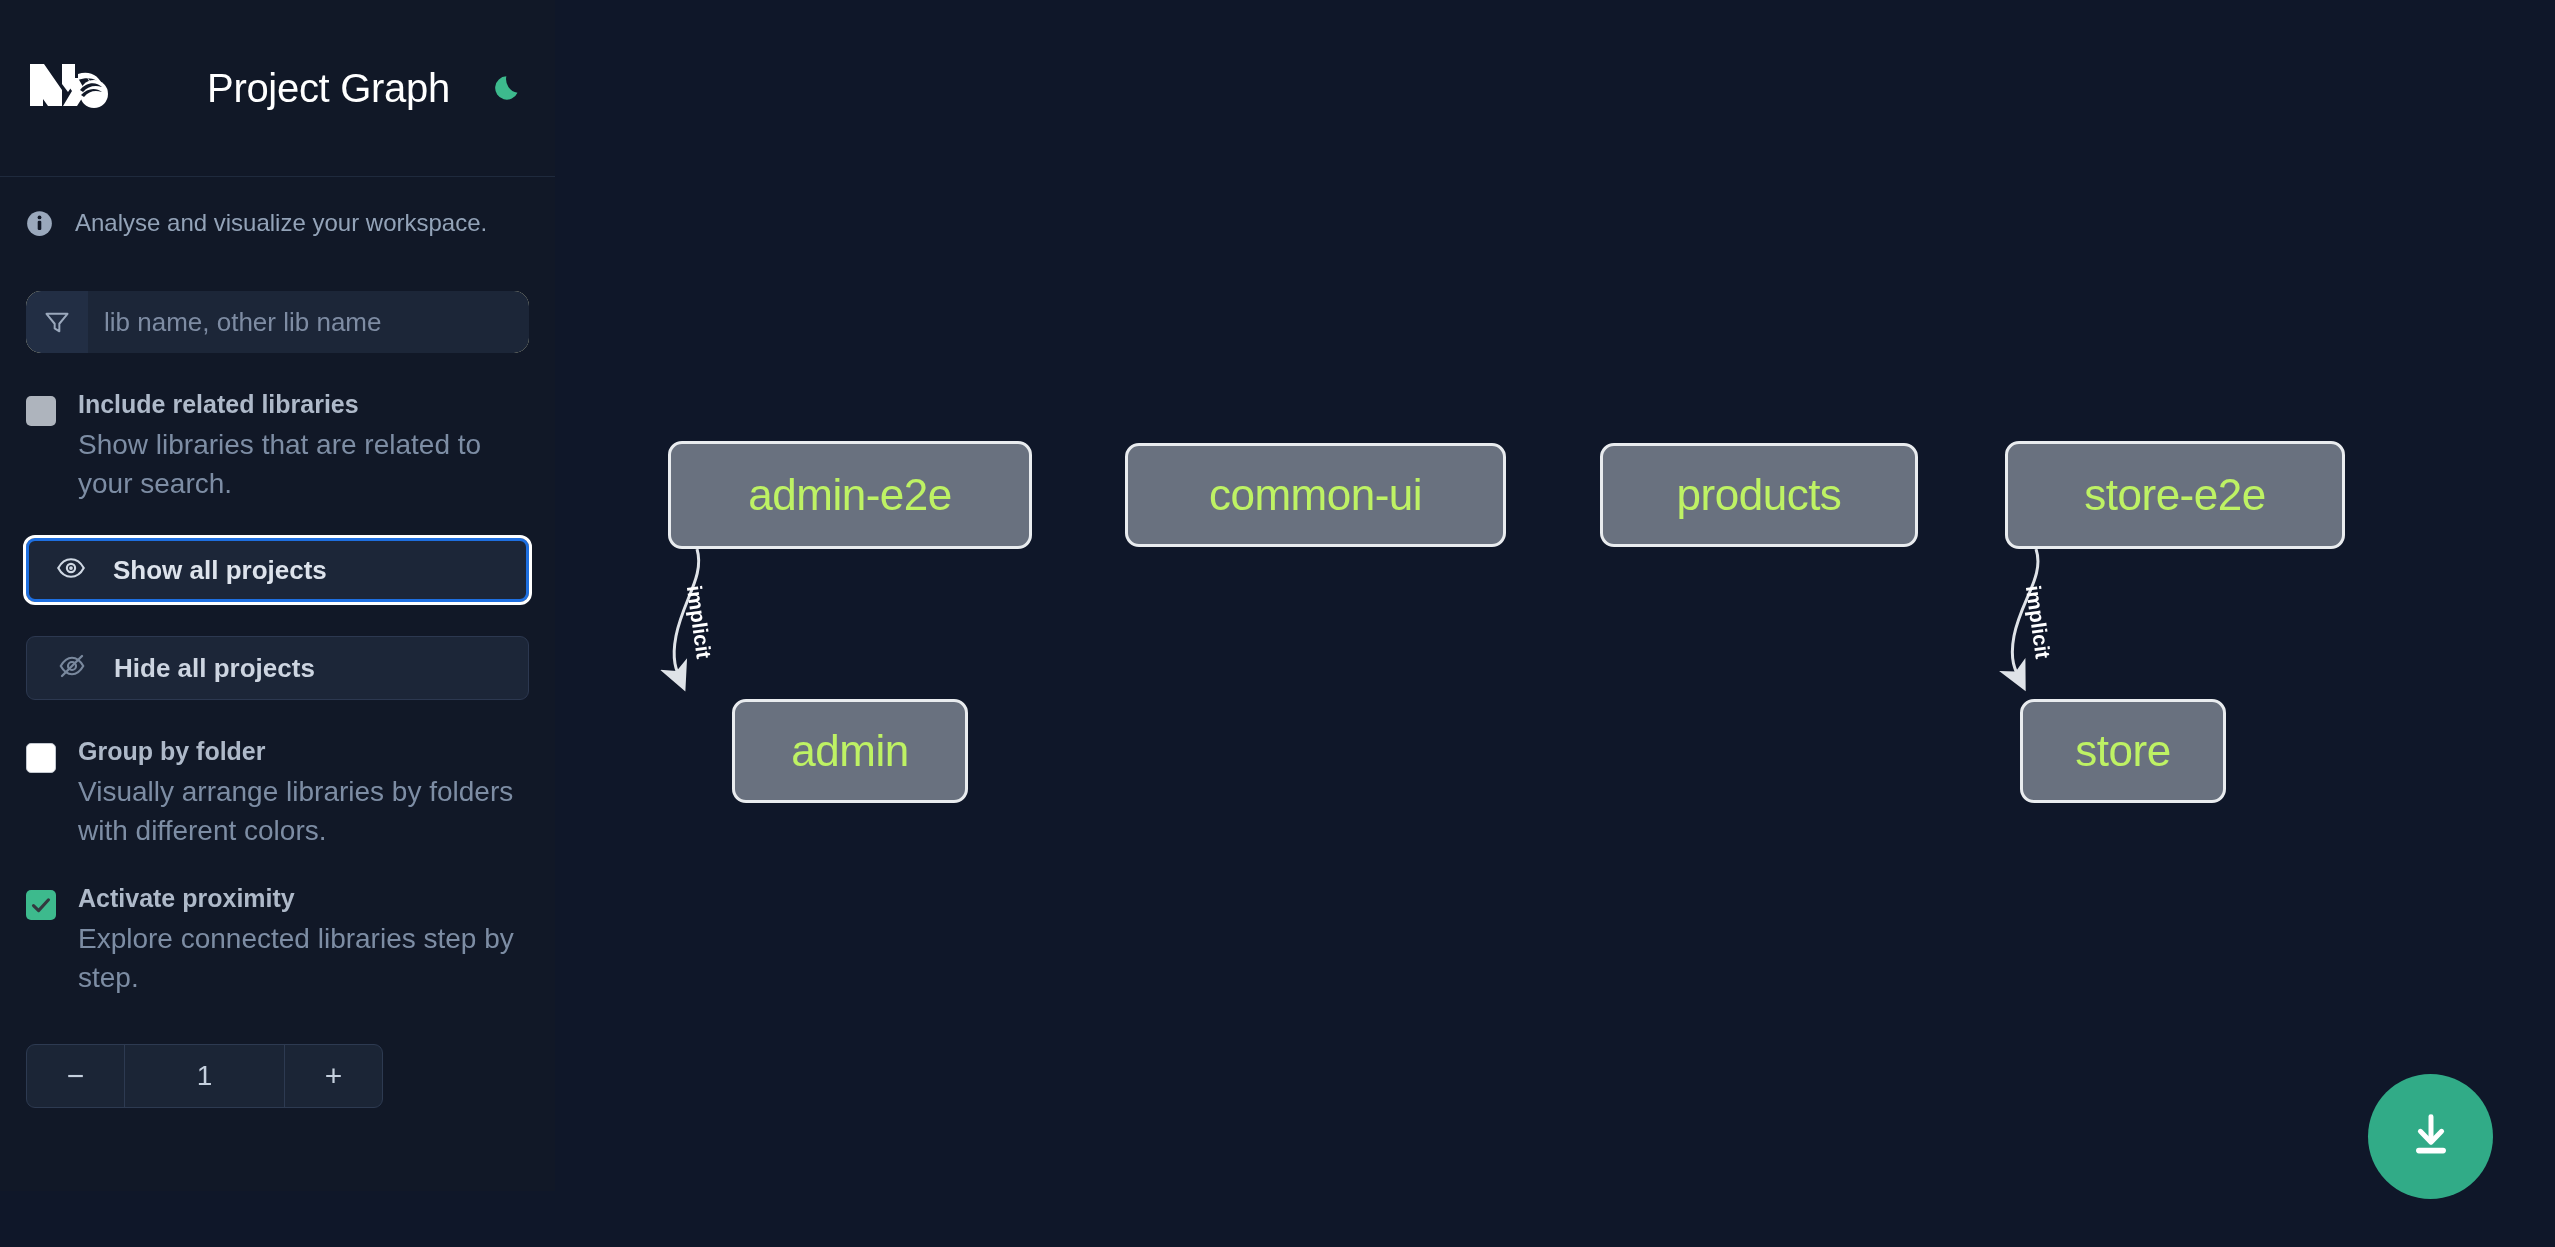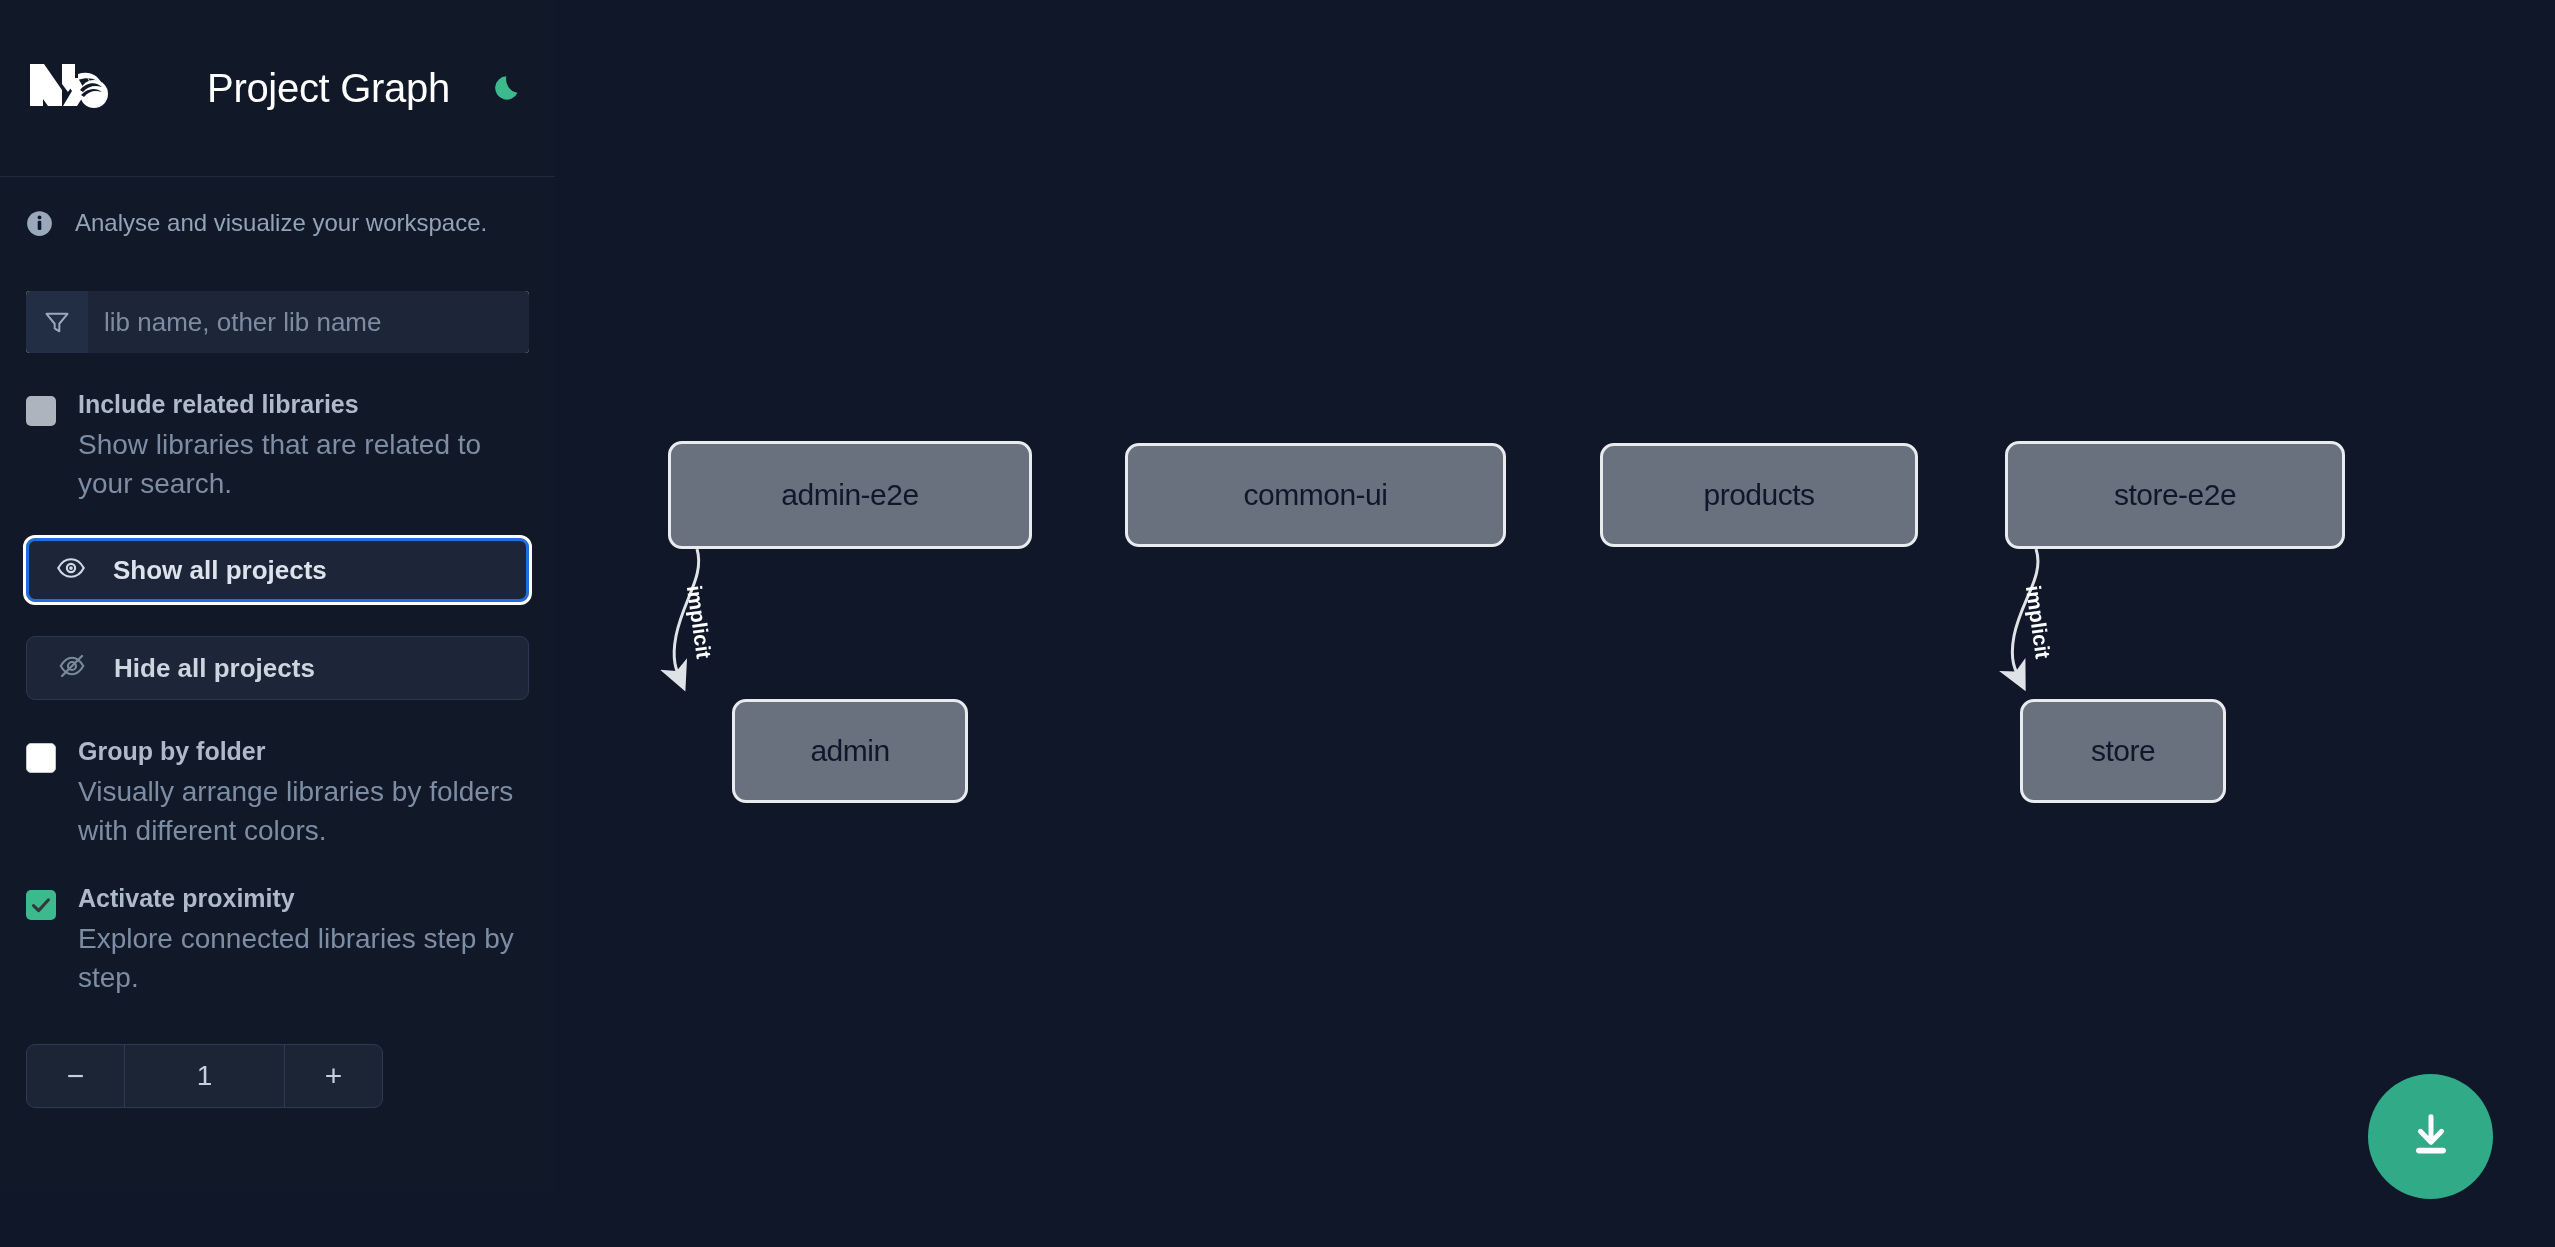--- a/index.html
+++ b/index.html
@@ -65,21 +65,21 @@
   }
 
   .sb-body { padding: 0 26px; box-sizing: border-box; }
 
   
   .filter-wrap {
     margin-top: 54px;
     height: 62px;
     display: flex;
     align-items: stretch;
-    border-radius: 4px;
+    border-radius: 15px;
     overflow: hidden;
     background: #fef9c3;
   }
   .filter-icon-box {
     width: 62px;
     flex: 0 0 62px;
     background: #222e44;
     display: flex; align-items: center; justify-content: center;
   }
   .filter-input {
@@ -186,22 +186,22 @@
     background: #69717f;
     border: 3px solid #e9ecef;
     border-radius: 14px;
     display: flex;
     align-items: center;
     justify-content: center;
     box-sizing: border-box;
     cursor: pointer;
   }
   .node-label {
-    color: #0f172a;
-    font-size: 30px;
+    color: #bef264;
+    font-size: 44px;
     letter-spacing: -0.5px;
     white-space: nowrap;
   }
   .edge-label {
     position: absolute;
     color: #ffffff;
     font-size: 21px;
     font-weight: bold;
     white-space: nowrap;
     transform-origin: 50% 50%;

